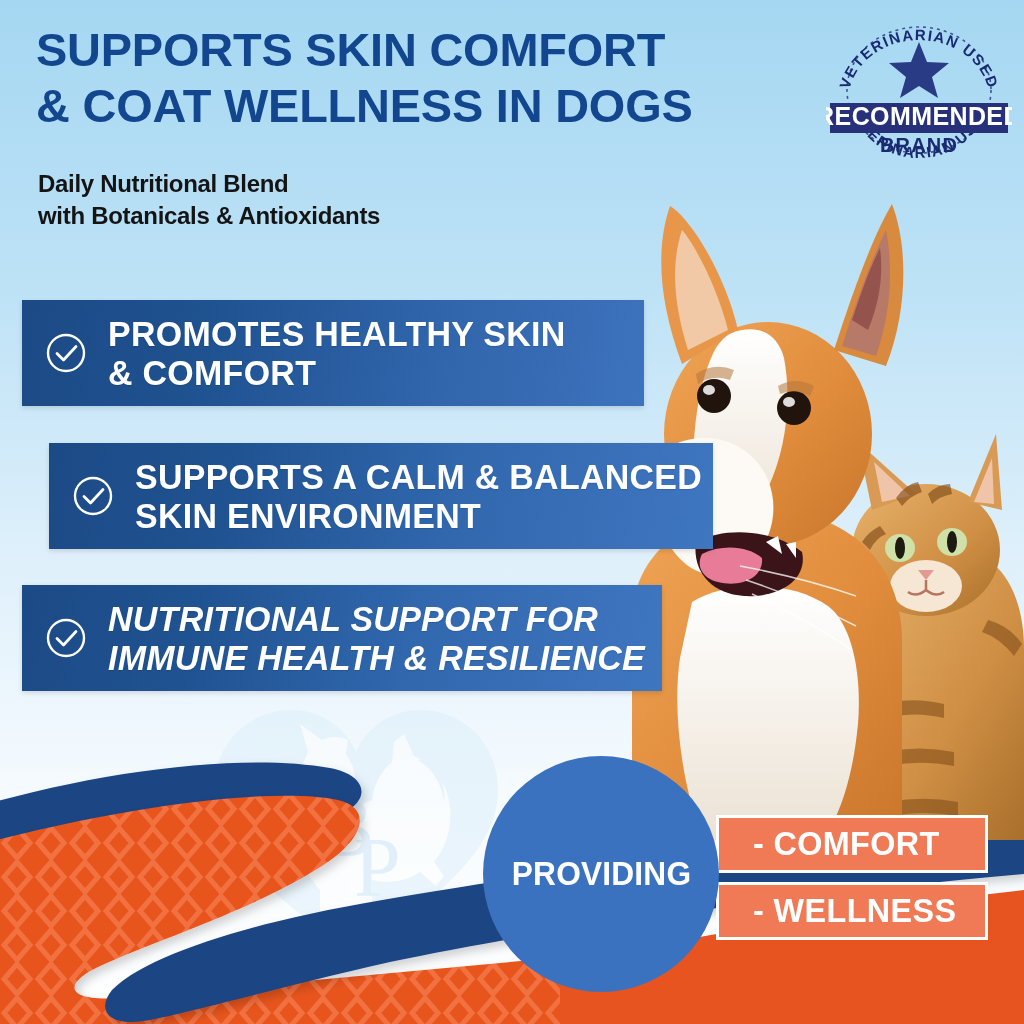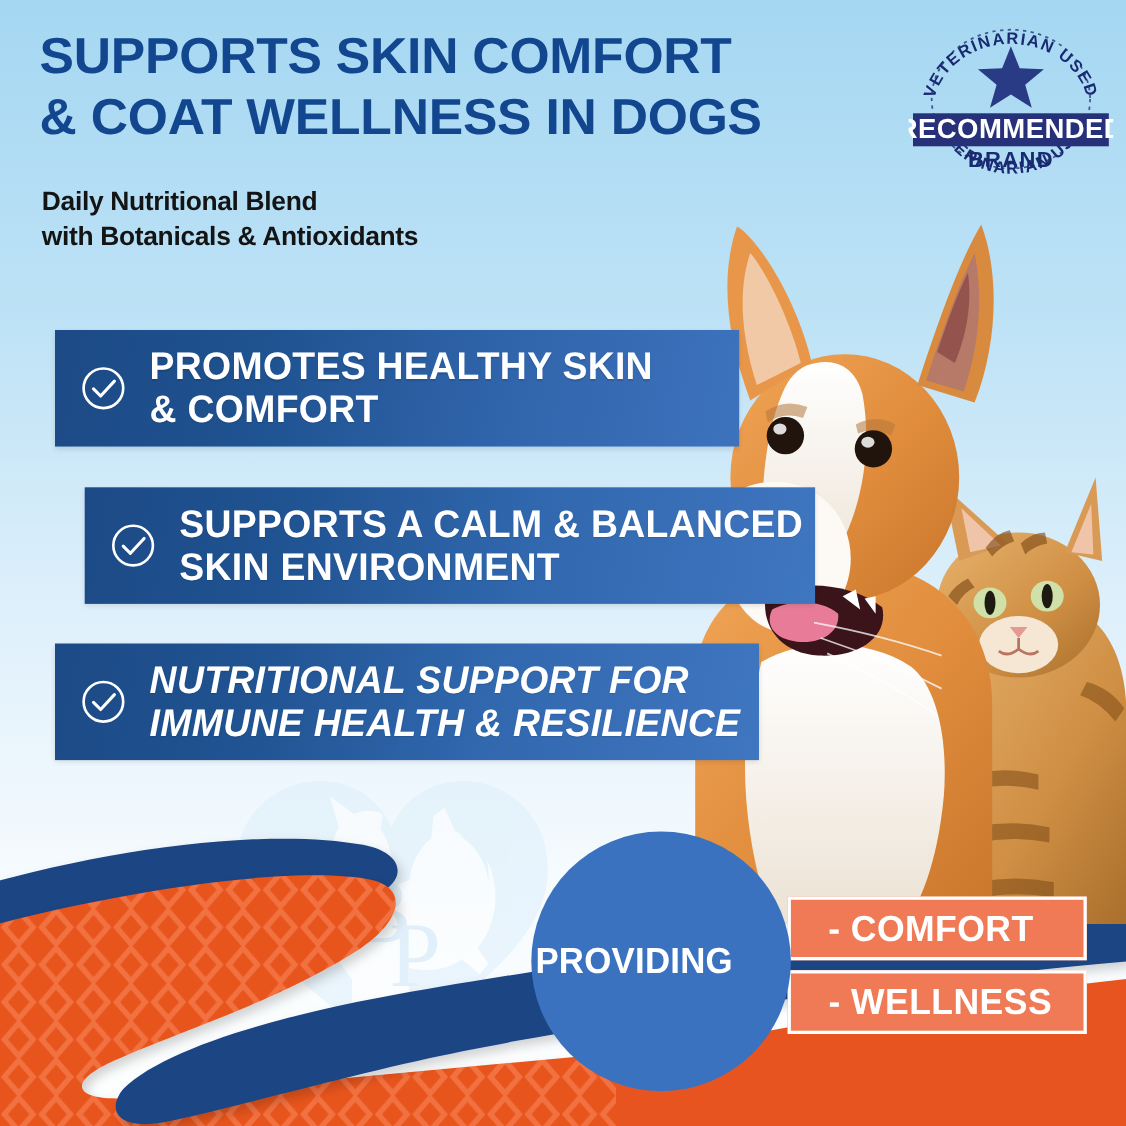--- a/index.html
+++ b/index.html
@@ -39,21 +39,21 @@
     color:#141414;font-weight:bold;font-size:24px;line-height:1.32;
     letter-spacing:-0.3px;
   }
   .subhead span{display:block;}
 
   
   .badge{position:absolute;left:826px;top:18px;width:186px;height:140px;}
 
   
   .feature{
-    position:absolute;left:50px;height:106px;
+    position:absolute;left:22px;height:106px;
     display:flex;align-items:center;
     color:#ffffff;
     box-shadow:0 2px 5px rgba(0,0,0,.13);
   }
   .f1{top:300px;width:622px;background:linear-gradient(100deg,#1c4a86 0%,#1f5290 30%,#2f63a9 62%,#3d73bd 100%);}
   .f2{top:443px;width:664px;background:linear-gradient(100deg,#1c4a86 0%,#205392 28%,#3067ad 60%,#3f76c0 100%);margin-left:27px;}
   .f3{top:585px;width:640px;background:linear-gradient(100deg,#1c4a86 0%,#205392 28%,#3067ad 60%,#3f76c0 100%);font-style:italic;}
   .check{flex:0 0 auto;width:44px;height:44px;margin-left:22px;}
   .ftext{
     margin-left:20px;
@@ -62,21 +62,21 @@
     letter-spacing:.3px;
     transform:scaleX(.97);transform-origin:left center;
     text-shadow:0 1px 1px rgba(0,0,0,.12);
   }
   .ftext span{display:block;white-space:nowrap;}
 
   
   .circle{
     position:absolute;left:483px;top:756px;width:236px;height:236px;
     border-radius:50%;background:#3a72c0;
-    display:flex;align-items:center;
+    display:flex;align-items:center;justify-content:center;
     z-index:6;
   }
   .circle .lbl{
     color:#fff;font-weight:bold;font-size:33px;letter-spacing:.2px;
     transform:scaleX(.96);
   }
 
   
   .plist{position:absolute;left:716px;top:815px;width:272px;z-index:5;}
   .prow{

